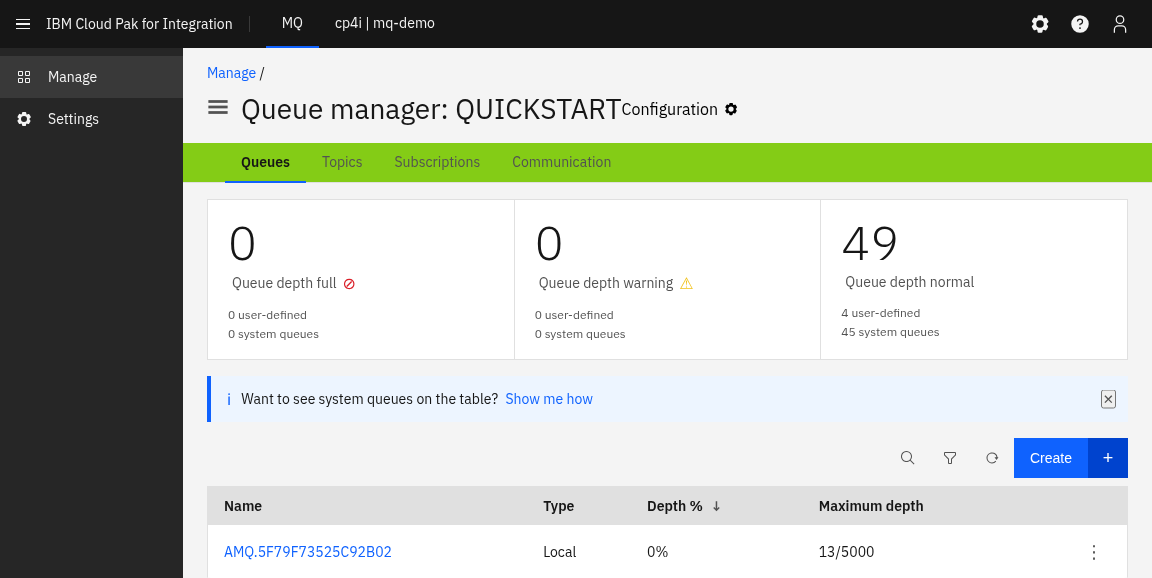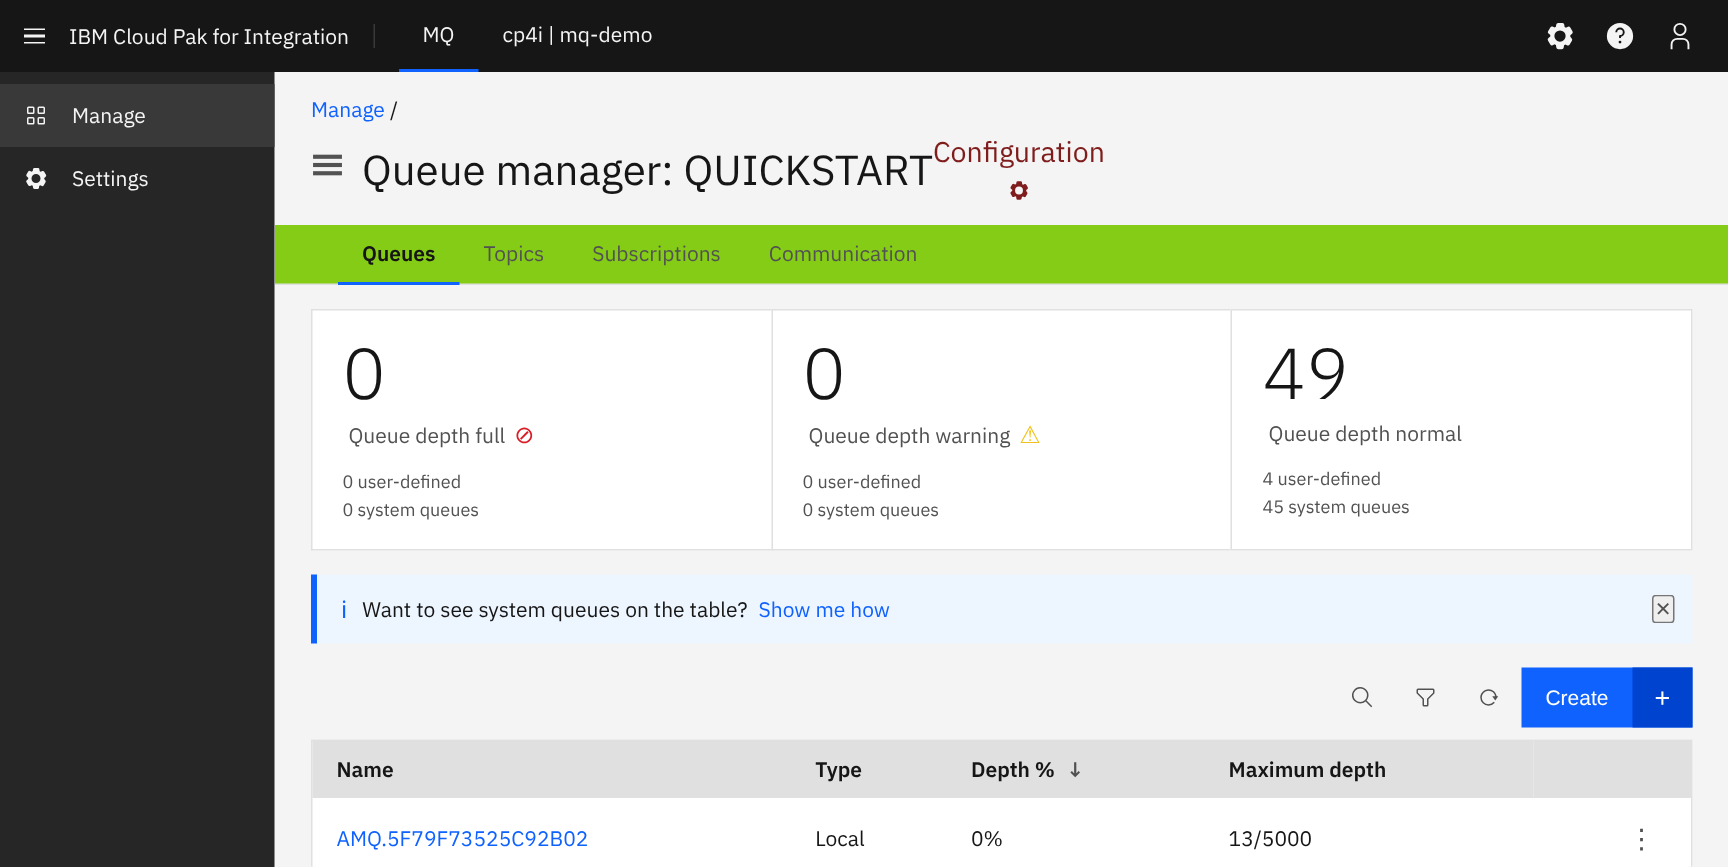--- a/index.html
+++ b/index.html
@@ -43,21 +43,21 @@
     
     .breadcrumb { padding: 16px 24px 8px; font-size: 14px; color: #0f62fe; }
     .breadcrumb a { color: #0f62fe; text-decoration: none; }
     .breadcrumb span { color: #161616; }
 
     
     .page-header { display: flex; align-items: center; padding: 0 24px 16px; }
     .page-title-row { display: flex; align-items: center; gap: 12px; }
     .page-title-icon { color: #525252; }
     .page-title { font-size: 28px; font-weight: 400; color: #161616; }
-    .config-link { display: flex; align-items: center; gap: 6px; color: #7f1d1d; font-size: 19px; cursor: pointer; flex-direction: column; }
+    .config-link { display: flex; align-items: center; gap: 6px; color: #000000; font-size: 16px; cursor: pointer; }
 
     
     .tabs { display: flex; border-bottom: 1px solid #e0e0e0; padding: 0 42px; background: #84cc16; }
     .tab {
       padding: 10px 16px; font-size: 14px; cursor: pointer; color: #525252;
       border-bottom: 2px solid transparent; margin-bottom: -1px;
     }
     .tab.active { color: #161616; border-bottom: 2px solid #0f62fe; font-weight: 600; }
 
     

